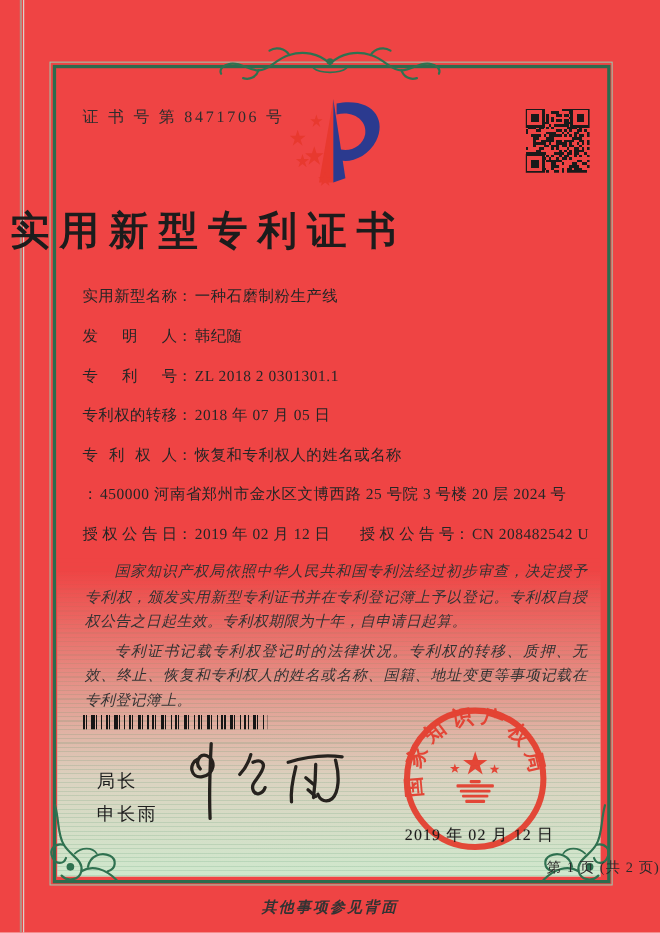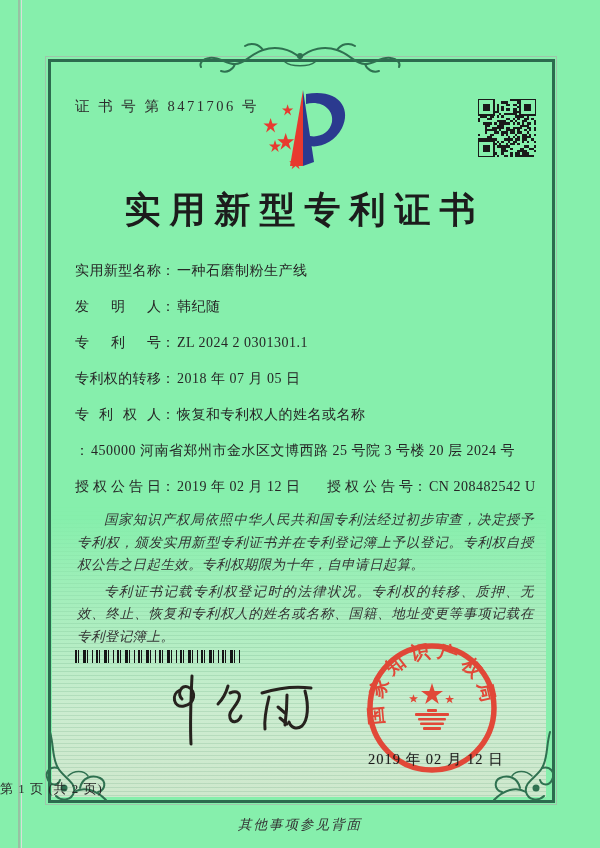--- a/index.html
+++ b/index.html
@@ -1,16 +1,16 @@
 <!DOCTYPE html>
 <html><head>
 <meta charset="utf-8">
 <style>
   html,body{margin:0;padding:0;background:#fff;}
-  .stage{position:relative;width:600px;height:848px;background:#86efac;overflow:hidden;
+  .stage{position:relative;width:600px;height:848px;background:#ef4444;overflow:hidden;
          font-family:"Liberation Serif","DejaVu Serif",serif;color:#222;}
   .paper-edge{position:absolute;left:18px;top:0;width:2px;height:848px;background:#9fae9f;opacity:.7;}
   .paper-edge2{position:absolute;left:21px;top:0;width:1px;height:848px;background:#d8ded8;}
 
   
   .frame-outer{position:absolute;left:45px;top:56px;width:510px;height:747px;
                border:1px solid #9ec4aa;}
   .frame-inner{position:absolute;left:48px;top:59px;width:501px;height:738px;
                border:3px solid #2c6b4e;}
   
@@ -23,21 +23,21 @@
 
   .ornament{position:absolute;pointer-events:none;}
   .orn-top{left:195px;top:40px;}
   .orn-bl{left:40px;top:730px;}
   .orn-br{left:488px;top:730px;}
 
   
   .cert-no{position:absolute;left:75px;top:97px;font-size:14.5px;letter-spacing:2.5px;color:#2d2d2d;}
   .logo{position:absolute;left:254px;top:86px;width:100px;height:92px;}
   .qr{position:absolute;left:478px;top:99px;width:58px;height:58px;}
-  .title{position:absolute;left:0;top:186px;width:600px;text-align:center;
+  .title{position:absolute;left:0;top:186px;width:600px;text-align:left;
          font-size:36px;font-weight:bold;letter-spacing:9px;color:#1c1c1c;text-indent:9px;}
 
   
   .fields{position:absolute;left:75px;top:261px;width:462px;font-size:14px;line-height:20px;color:#262626;}
   .frow{display:flex;margin-bottom:16px;}
   .flabel{flex:0 0 86px;text-align:justify;text-align-last:justify;}
   .fcolon{flex:0 0 16px;}
   .fvalue{flex:1;letter-spacing:.5px;}
   .frow.grant .fvalue{flex:0 0 148px;}
   .flabel2{flex:0 0 86px;text-align:justify;text-align-last:justify;margin-left:2px;}
@@ -53,23 +53,23 @@
         #151515 3px 4px,transparent 4px 8px,#151515 8px 11px,transparent 11px 12px,
         #151515 12px 13px,transparent 13px 17px,#151515 17px 18px,transparent 18px 21px);}
   .director{position:absolute;left:88px;top:695px;font-size:16.5px;line-height:30px;color:#1e1e1e;letter-spacing:2px;}
   .signature{position:absolute;left:150px;top:662px;}
 
   .seal{position:absolute;left:365px;top:641px;width:134px;height:134px;}
   .seal-date{position:absolute;left:368px;top:750px;font-size:14.5px;color:#1c1c1c;letter-spacing:1px;
              text-shadow:0 0 1px rgba(0,0,0,.25);}
 
   
-  .page-num{position:absolute;left:0;top:780px;width:600px;text-align:left;font-size:13px;color:#2a2a2a;letter-spacing:1px;}
+  .page-num{position:absolute;left:0;top:780px;width:600px;text-align:right;font-size:13px;color:#2a2a2a;letter-spacing:1px;}
   .footer-note{position:absolute;left:0;top:816px;width:600px;text-align:center;font-size:13.5px;
-               font-style:italic;color:#333;letter-spacing:2px;}
+               font-style:italic;color:#333;letter-spacing:2px;font-weight:bold;}
 </style>
 </head>
 <body>
 
 <div class="stage">
 
   <div class="paper-edge"></div>
   <div class="paper-edge2"></div>
 
   <div class="tint"></div>
@@ -370,21 +370,21 @@
       <span class="fvalue">一种石磨制粉生产线</span>
     </div>
     <div class="frow">
       <span class="flabel">发明人</span>
         <span class="fcolon">：</span>
       <span class="fvalue">韩纪随</span>
     </div>
     <div class="frow">
       <span class="flabel">专利号</span>
         <span class="fcolon">：</span>
-      <span class="fvalue">ZL 2024 2 0301301.1</span>
+      <span class="fvalue">ZL 2018 2 0301301.1</span>
     </div>
     <div class="frow">
       <span class="flabel">专利权的转移</span>
         <span class="fcolon">：</span>
       <span class="fvalue">2018 年 07 月 05 日</span>
     </div>
     <div class="frow">
       <span class="flabel">专利权人</span>
         <span class="fcolon">：</span>
       <span class="fvalue">恢复和专利权人的姓名或名称</span>
@@ -403,20 +403,24 @@
     </div>
   </div>
 
   <div class="bodytext">
     <p>国家知识产权局依照中华人民共和国专利法经过初步审查，决定授予专利权，颁发实用新型专利证书并在专利登记簿上予以登记。专利权自授权公告之日起生效。专利权期限为十年，自申请日起算。</p>
     <p>专利证书记载专利权登记时的法律状况。专利权的转移、质押、无效、终止、恢复和专利权人的姓名或名称、国籍、地址变更等事项记载在专利登记簿上。</p>
   </div>
 
   <div class="barcode"></div>
 
+  <div class="director">
+    <div>局长</div>
+    <div>申长雨</div>
+  </div>
 
   <svg class="signature" width="190" height="95" viewBox="0 0 190 95">
     <g fill="none" stroke="#26221e" stroke-width="3" stroke-linecap="round">
       <path d="M42,14 C41,34 40,62 41,82"></path>
       <path d="M30,28 C21,32 23,46 34,44 C45,42 47,29 38,25 C31,22 27,32 32,37"></path>
       <path d="M78,24 C76,31 72,38 68,42"></path>
       <path d="M80,31 C87,28 92,31 88,39 C84,47 78,50 80,56 C82,62 89,60 91,54"></path>
       <path d="M112,31 C128,26 146,24 161,26"></path>
       <path d="M119,35 C116,47 114,58 115,67"></path>
       <path d="M155,29 C159,44 158,58 152,64 C147,68 141,66 139,60"></path>

